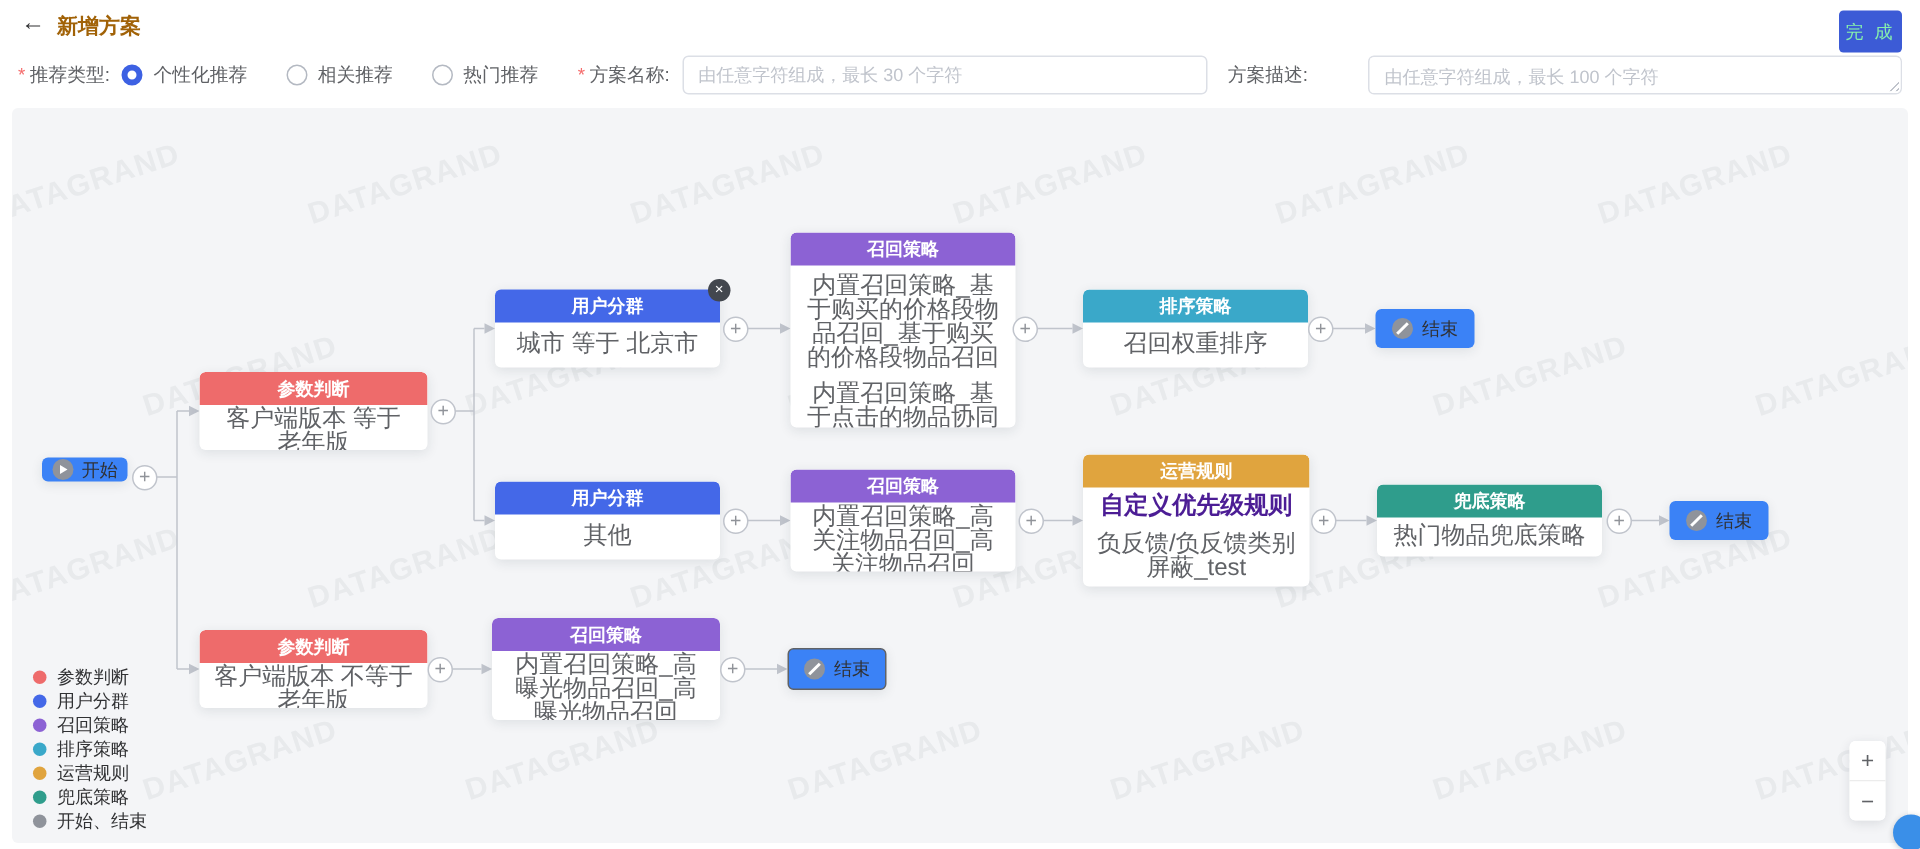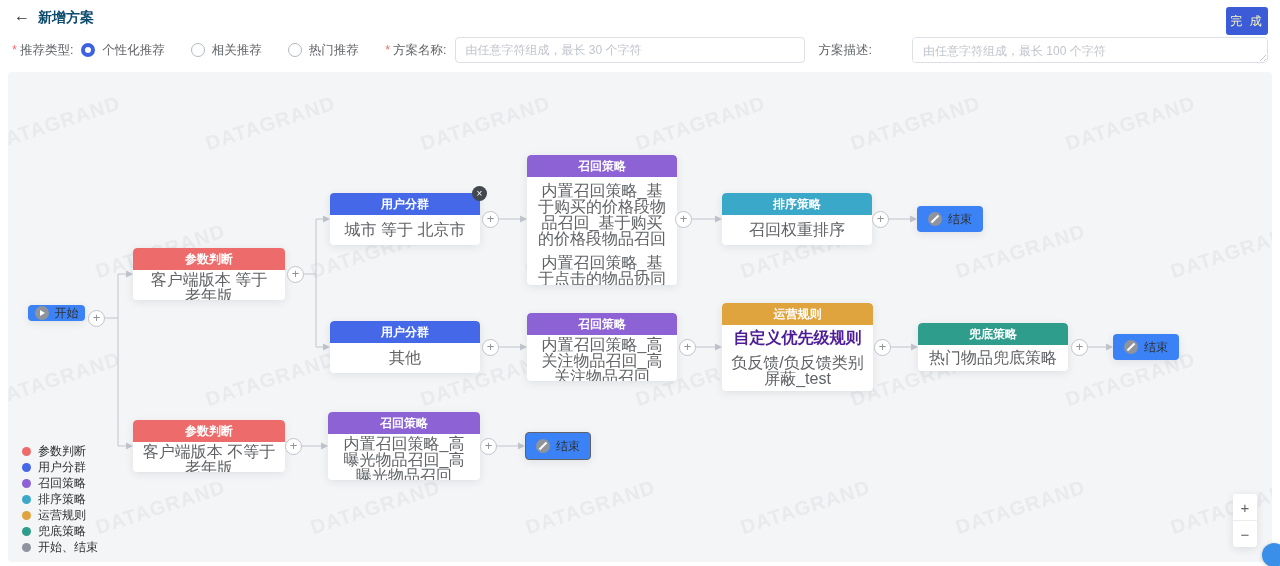--- a/index.html
+++ b/index.html
@@ -3,22 +3,22 @@
 <meta charset="utf-8">
 <style>
   * { margin:0; padding:0; box-sizing:border-box; }
   html,body { width:1280px; height:566px; overflow:hidden; background:#fff;
     font-family:"Liberation Sans","DejaVu Sans",sans-serif; }
   .page { position:relative; width:1280px; height:566px; overflow:hidden; background:#fff; }
 
   
   .topbar { position:absolute; left:0; top:0; width:1280px; height:32px; background:#fff; }
   .back { position:absolute; left:14px; top:7px; font-size:16px; color:#303133; cursor:pointer; line-height:18px; }
-  .page-title { position:absolute; left:38px; top:9px; font-size:14px; font-weight:bold; color:#0c4a6e; }
-  .finish-btn { position:absolute; right:12px; top:7px; width:42px; height:28px; background:#3c5bd6; color:#fef9c3;
+  .page-title { position:absolute; left:38px; top:9px; font-size:14px; font-weight:bold; color:#a16207; }
+  .finish-btn { position:absolute; right:12px; top:7px; width:42px; height:28px; background:#3c5bd6; color:#86efac;
     border:none; border-radius:3px; font-size:12px; cursor:pointer; letter-spacing:2px; }
 
   
   .formrow { position:absolute; left:0; top:36px; width:1280px; height:28px; display:flex; align-items:center;
     padding:0 12px; font-size:12.5px; color:#606266; }
   .req { color:#f56c6c; margin-right:3px; }
   .f-label { margin-right:8px; white-space:nowrap; }
   .radio-group { display:flex; align-items:center; }
   .radio-opt { display:flex; align-items:center; margin-right:26px; cursor:pointer; white-space:nowrap; }
   .radio { width:14px; height:14px; border-radius:50%; margin-right:7px; background:#fff; border:1px solid #b4b9c2; }

